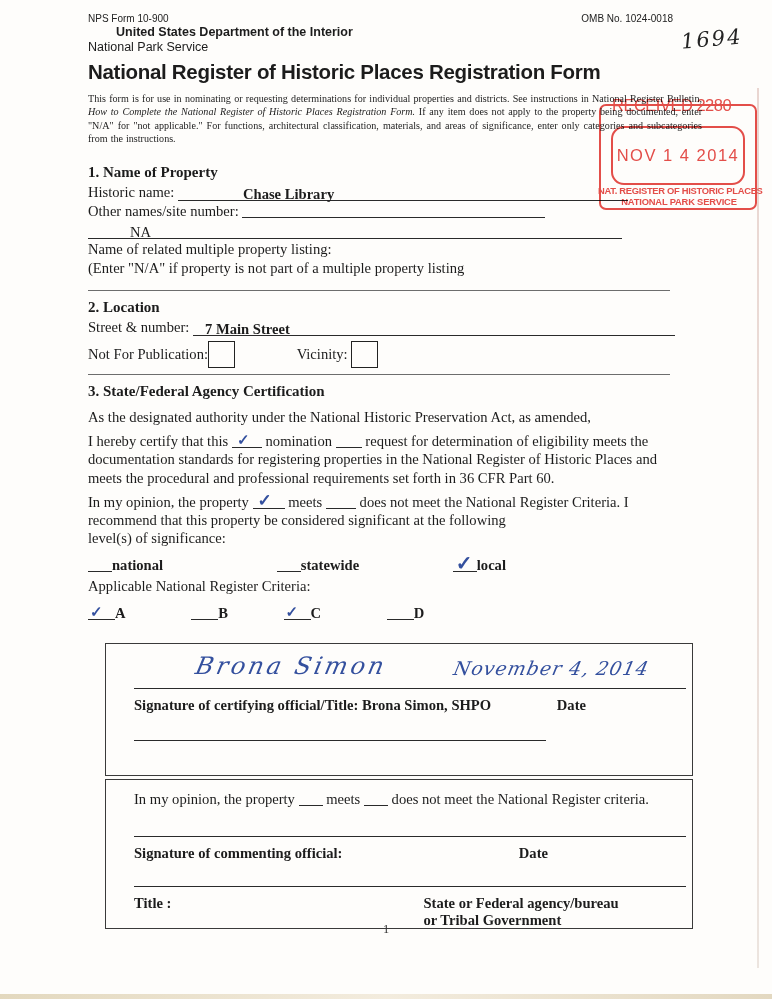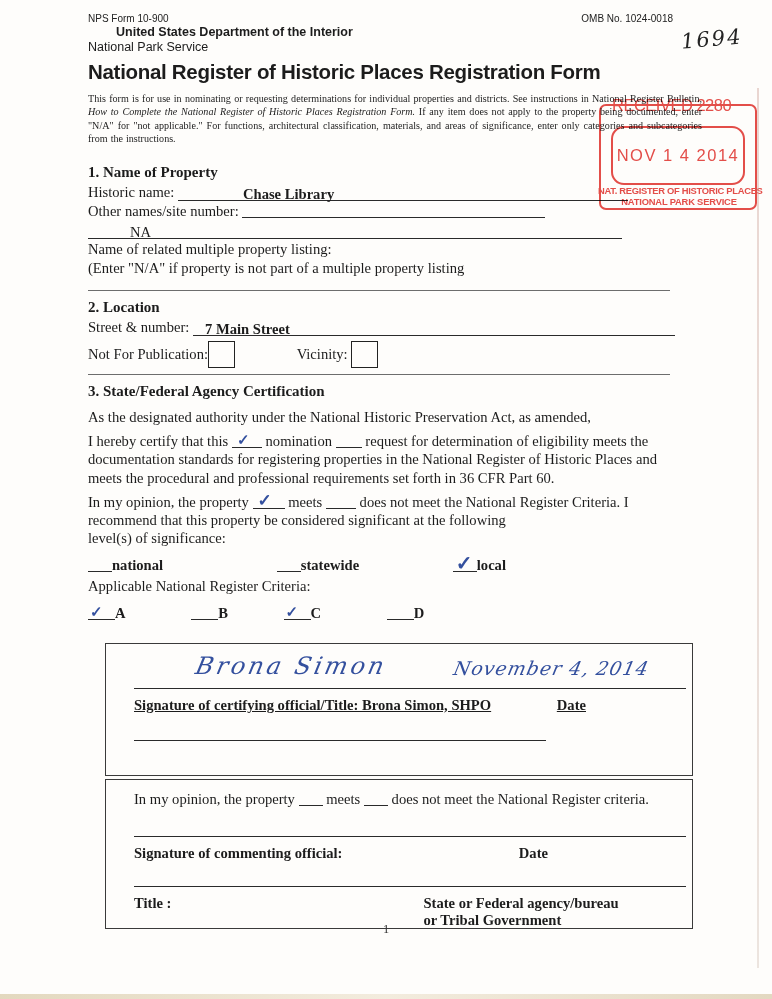--- a/index.html
+++ b/index.html
@@ -148,21 +148,21 @@
       <span class="blank" style="width:27px; margin-left:62px;"></span><span class="b">D</span>
     </div>
 
     <div class="sigbox mt20" style="height:131px;">
       <div style="position:absolute; left:90px; top:8px;">
         <span class="script" style="font-size:24px; letter-spacing:3px;">Brona Simon</span>
       </div>
       <div style="position:absolute; left:348px; top:13px;">
         <span class="script" style="font-size:19px; letter-spacing:1px;">November 4, 2014</span>
       </div>
-      <div style="position:absolute; left:28px; top:44px; width:552px;text-decoration:underline;">
+      <div style="position:absolute; left:28px; top:44px; width:552px;">
         <hr class="sigline">
         <div class="boxlabel label-row">
           <span>Signature of certifying official/Title: Brona Simon, SHPO</span>
           <span class="date">Date</span>
         </div>
         <hr class="sigline short" style="margin-top:26px;">
       </div>
     </div>
 
     <div class="sigbox" style="height:148px; margin-top:3px;">

